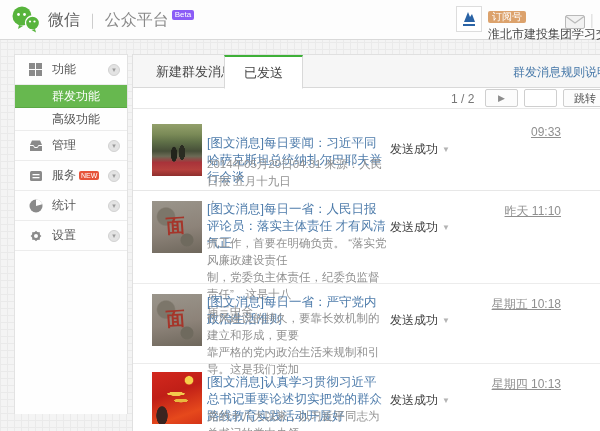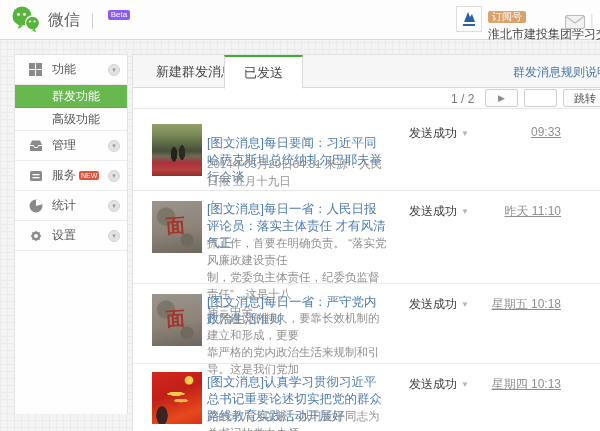--- a/index.html
+++ b/index.html
@@ -79,21 +79,21 @@
       radial-gradient(ellipse 9px 15px at 20% 84%, #3a2420 60%, transparent 66%),
       linear-gradient(160deg,#d3281e 0%,#c01f17 40%,#e6491c 78%,#d43318 100%); }
   .mtitle { position:absolute; left:74px; width:180px; font-size:12.5px; line-height:17px; color:#4e7cab; text-decoration:none; display:block; }
   .row .mtitle { top:10px; }
   .row.r1 .mtitle { top:26px; }
   .mdesc { position:absolute; left:74px; width:182px; font-size:11.5px; line-height:17px; color:#919191; }
   .row.r1 .mdesc { top:47px; }
   .row.r2 .mdesc { top:44px; }
   .row.r3 .mdesc { top:26px; }
   .row.r4 .mdesc { top:44px; }
-  .mstatus { position:absolute; left:276px; font-size:12px; color:#3d3d3d; cursor:pointer; white-space:nowrap; }
+  .mstatus { position:absolute; left:257px; font-size:12px; color:#3d3d3d; cursor:pointer; white-space:nowrap;margin-top:16px; }
   .row .mstatus { top:12px; }
   .row.r1 .mstatus { top:16px; }
   .mstatus .drop { color:#b3b3b3; font-size:8px; margin-left:4px; vertical-align:1px; }
   .mtime { position:absolute; left:340px; width:88px; text-align:right; font-size:12px; color:#8f8f8f; }
   .row .mtime { top:12px;text-decoration:underline; }
   .row.r1 .mtime { top:16px; }
 </style>
 </head>
 <body>
 
@@ -106,20 +106,21 @@
         <path d="M8,19 L7,23 L12,20 Z" fill="#57b43c"></path>
         <circle cx="7.5" cy="8.5" r="1.4" fill="#fff"></circle>
         <circle cx="13.5" cy="8.5" r="1.4" fill="#fff"></circle>
         <circle cx="21.5" cy="17" r="7" fill="#57b43c" stroke="#fdfdfd" stroke-width="1.3"></circle>
         <path d="M24,23 L25,26.5 L20.5,24 Z" fill="#57b43c"></path>
         <circle cx="19" cy="15.5" r="1.1" fill="#fff"></circle>
         <circle cx="23.5" cy="15.5" r="1.1" fill="#fff"></circle>
       </svg>
       <span class="bw">微信</span>
       <span class="sep">｜</span>
+      <span class="bp">公众平台</span>
       <span class="beta">Beta</span>
     </div>
     <div class="acct">
       <div class="avatar">
         <svg width="20" height="20" viewBox="0 0 20 20">
           <path d="M5,13 L9,3 L11,8 L13,5 L16,13 Z" fill="#2a63a5"></path>
           <rect x="4" y="15" width="12" height="2" fill="#2a63a5"></rect>
         </svg>
       </div>
       <div class="acct-col">

